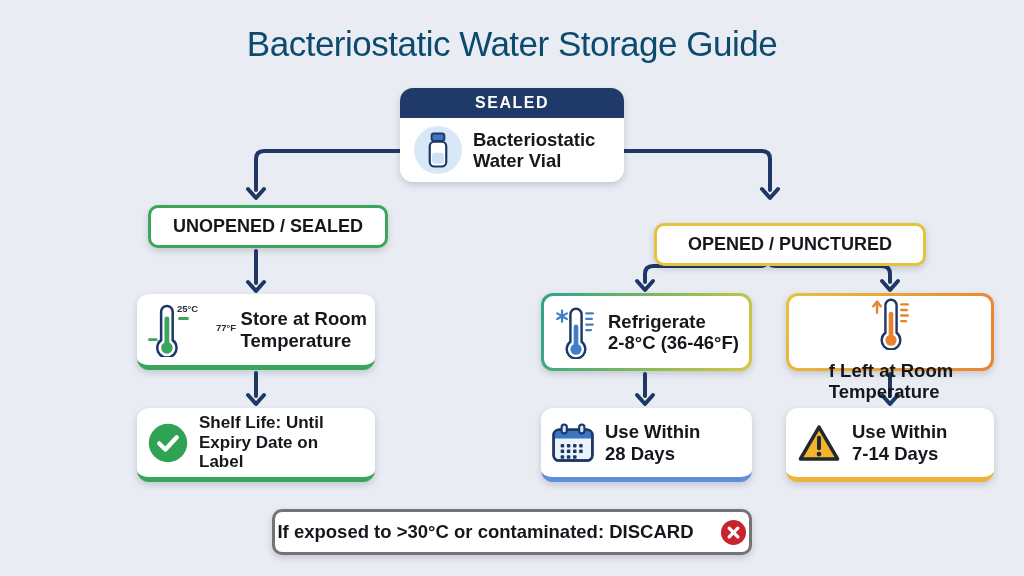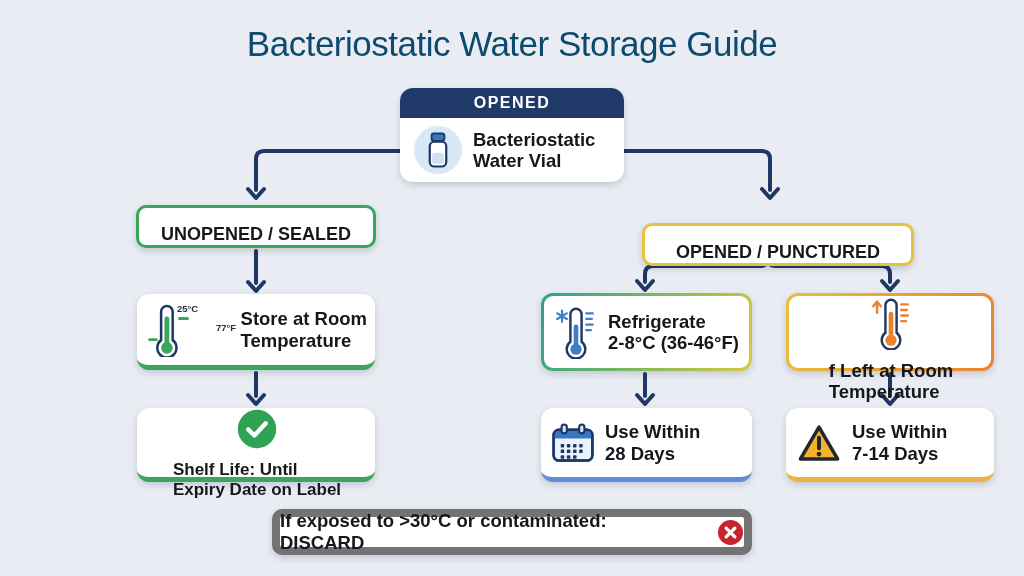--- a/index.html
+++ b/index.html
@@ -29,36 +29,36 @@
   }
   .vial-circle{
     width:48px;height:48px;border-radius:50%;background:#d9e8f7;flex:none;
     display:flex;align-items:center;justify-content:center;
   }
   .node-text{font-weight:bold;color:#14171c;font-size:18.5px;line-height:1.16;}
   .node-text span{display:block;}
 
   
   .branch{
-    background:#ffffff;border-radius:10px;display:flex;align-items:flex-end;justify-content:center;
-    font-weight:bold;font-size:18px;color:#14171c;height:43px;
+    background:#ffffff;border-radius:10px;display:flex;align-items:center;justify-content:center;
+    font-weight:bold;font-size:18px;color:#14171c;height:43px;margin-left:12px;
   }
   .branch-unopened{left:136px;top:205px;width:240px;border:3px solid #3aa65c;}
   .branch-opened{left:642px;top:223px;width:272px;border:3px solid #e6c33c;}
 
   
   .info{
     background:#ffffff;border-radius:12px;display:flex;align-items:center;gap:10px;
     padding:0 8px 0 10px;
   }
   .edge-green{border-bottom:5px solid #3aa65c;}
   .edge-blue{border-bottom:5px solid #5e8fd8;}
   .edge-amber{border-bottom:5px solid #eeb33b;}
   .store-box{left:137px;top:294px;width:238px;height:76px;justify-content:space-between;}
-  .shelf-box{left:137px;top:408px;width:238px;height:74px;flex-direction:column;}
+  .shelf-box{left:137px;top:408px;width:238px;height:74px;}
   .shelf-box .node-text{font-size:17px;}
   .use28-box{left:541px;top:408px;width:211px;height:74px;}
   .use714-box{left:786px;top:408px;width:208px;height:74px;}
   .grad-border{
     border:3px solid transparent;border-radius:12px;
   }
   .refrigerate-box{
     left:541px;top:293px;width:211px;height:78px;
     background:linear-gradient(#ffffff,#ffffff) padding-box,
                linear-gradient(110deg,#2aa38c 0%,#8fbc55 60%,#d8c840 100%) border-box;
@@ -78,21 +78,21 @@
   }
   .temp-c{top:1px;}
   .temp-f{top:20px;margin-left:39px;}
   .temp-dash{position:absolute;left:31px;top:14px;width:11px;height:3px;background:#3aa65c;border-radius:2px;}
 
   .icon-flex{flex:none;display:flex;align-items:center;justify-content:center;}
 
   
   .warning-banner{
     left:272px;top:509px;width:480px;height:46px;
-    background:#ffffff;border:8px solid #737373;border-radius:10px;
+    background:#ffffff;border:3px solid #737373;border-radius:10px;
     display:flex;align-items:center;justify-content:center;gap:26px;
     font-weight:bold;font-size:18.5px;color:#14171c;z-index:2;position:absolute;box-sizing:border-box;
   }
 </style>
 </head>
 <body>
 
 <div class="canvas">
 
   <div class="title">Bacteriostatic Water Storage Guide</div>
@@ -110,21 +110,21 @@
     <path d="M882 281 L890 290 L898 281"></path>
     <path d="M256 373 V396"></path>
     <path d="M248 395 L256 404 L264 395"></path>
     <path d="M645 374 V396"></path>
     <path d="M637 395 L645 404 L653 395"></path>
     <path d="M890 374 V396"></path>
     <path d="M882 395 L890 404 L898 395"></path>
   </svg>
 
   <div class="node start-wrap shadow">
-    <div class="start-header">OPENED</div>
+    <div class="start-header">SEALED</div>
     <div class="start-body">
       <div class="vial-circle">
         <svg width="44" height="44" viewBox="0 0 48 48">
           <rect x="17" y="6" width="14" height="8" rx="2.5" fill="#3a76c2" stroke="#1e3766" stroke-width="2"></rect>
           <rect x="15" y="15" width="18" height="27" rx="5" fill="#ffffff" stroke="#1e3766" stroke-width="2.4"></rect>
           <rect x="17.5" y="27" width="13" height="12" rx="3" fill="#cfe2f5"></rect>
         </svg>
       </div>
       <div class="node-text">
         <span>Bacteriostatic</span>

